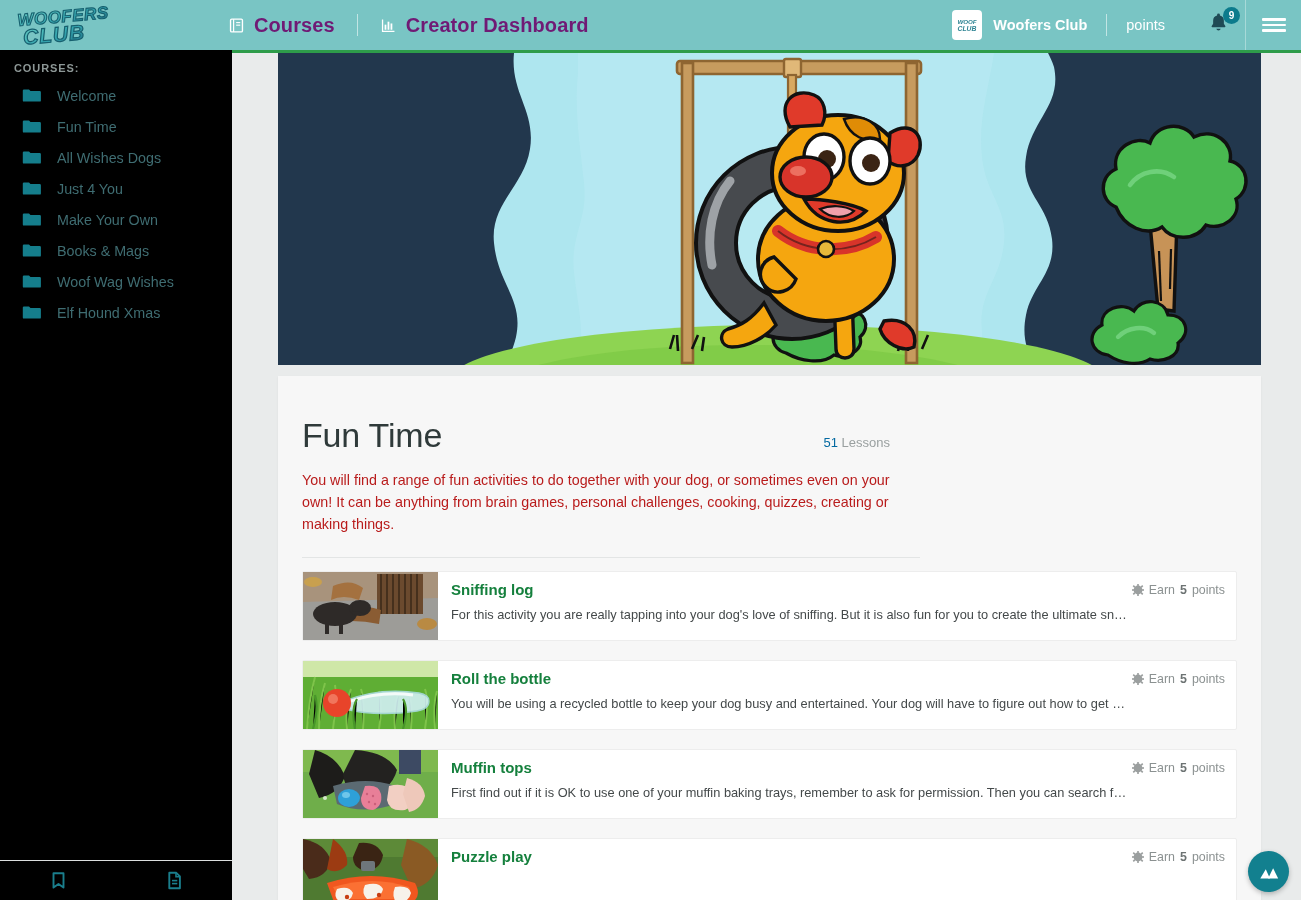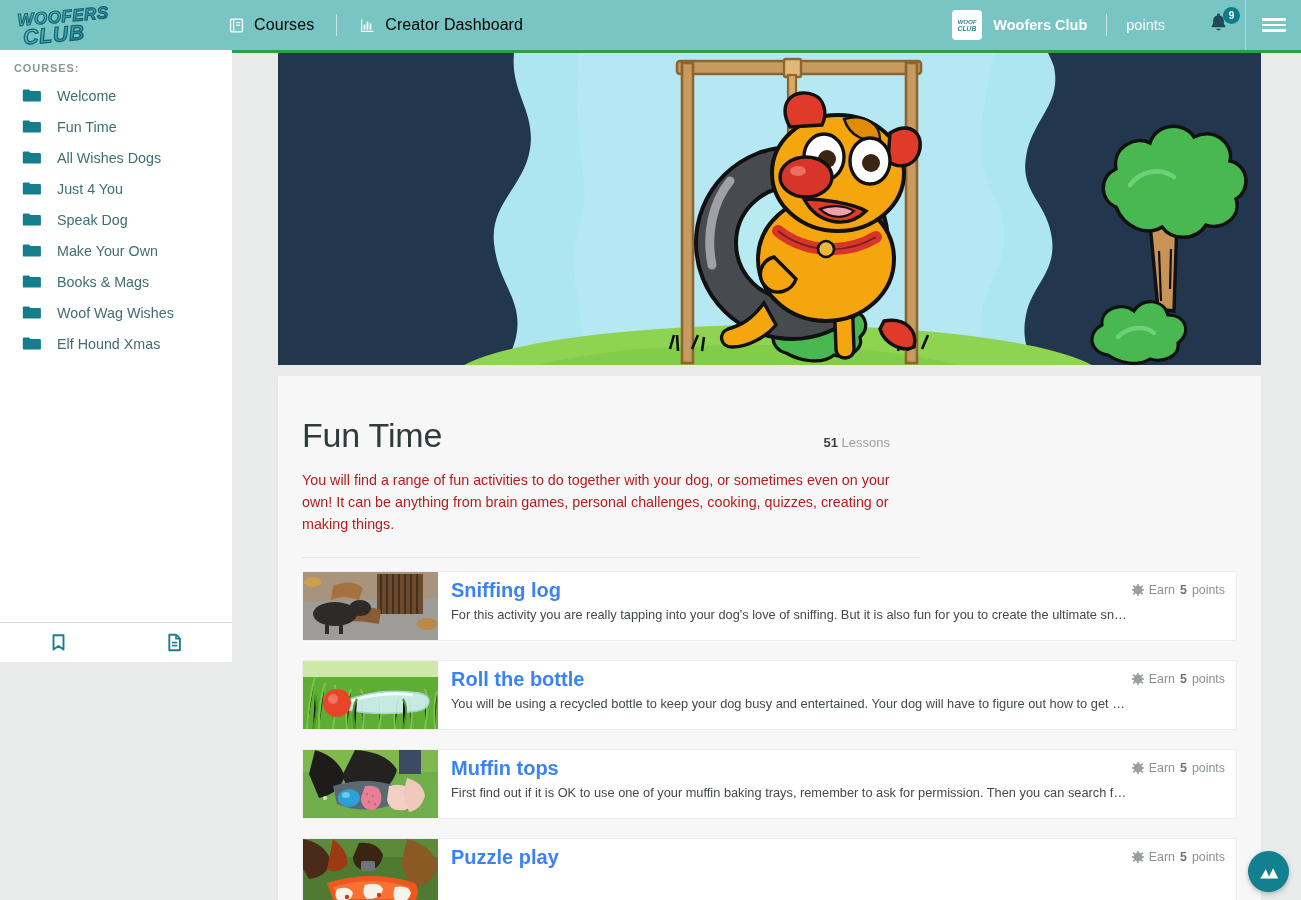--- a/index.html
+++ b/index.html
@@ -15,22 +15,22 @@
     position:absolute; top:0; left:0; width:1301px; height:50px;
     background:#79c5c4; display:flex; align-items:center; z-index:40;
   }
   .logo{
     width:112px; height:46px; margin-left:8px; position:relative; flex:none;
   }
   .logo svg{ display:block; }
 
   .nav-group{ display:flex; align-items:center; margin-left:108px; }
   .nav-item{
-    display:flex; align-items:center; gap:9px; color:#000000;
-    font-size:16px; font-weight:400; letter-spacing:.1px; cursor:pointer;
+    display:flex; align-items:center; gap:9px; color:#701a75;
+    font-size:20px; font-weight:700; letter-spacing:.1px; cursor:pointer;
   }
   .nav-sep{
     width:1px; height:22px; background:rgba(255,255,255,.55); margin:0 22px;
   }
   .nav-icon{ display:flex; align-items:center; }
 
   .topbar-right{
     margin-left:auto; display:flex; align-items:center; height:38px; padding-right:0;
   }
   .avatar{
@@ -50,22 +50,22 @@
   }
   .burger-cell{
     width:56px; height:50px; display:flex; align-items:center; justify-content:center;
     margin-left:12px; cursor:pointer;
     border-left:1px solid rgba(255,255,255,.35);
   }
   .burger span{ display:block; width:24px; height:2.6px; background:#fff; margin:3.2px 0; border-radius:1px;}
 
   
   .sidebar{
-    position:absolute; top:50px; left:0; width:232px; height:612px;
-    background:#ffffff; z-index:30;
+    position:absolute; top:50px; left:0; width:232px; height:850px;
+    background:#000000; z-index:30;
   }
   .sidebar-title{
     font-size:11px; font-weight:700; color:#8d9796; letter-spacing:.9px;
     padding:12px 0 6px 14px; text-transform:uppercase;
   }
   .course-item{
     display:flex; align-items:center; gap:16px; height:31px;
     padding-left:22px; cursor:pointer;
   }
   .folder-ico{ flex:none; width:19px; height:15px; }
@@ -93,21 +93,21 @@
     position:absolute; top:326px; left:46px; width:983px; height:530px;
     background:#f7f7f7; box-shadow:0 1px 2px rgba(0,0,0,.06);
   }
   .card-inner{ padding:40px 58px 0 24px; }
 
   .title-row{ display:flex; align-items:baseline; }
   .page-title{
     font-size:34px; font-weight:300; color:#2f3a3a; letter-spacing:-.2px;
   }
   .lesson-count{ margin-left:auto; font-size:13px; color:#9aa0a0; padding-right:313px;}
-  .lesson-count b{ color:#404040; font-weight:700; }
+  .lesson-count b{ color:#0369a1; font-weight:400; }
 
   .desc{
     margin-top:14px; font-size:14.3px; line-height:22px; color:#b91c1c;
     max-width:612px;
   }
   .divider{ margin-top:22px; width:618px; height:1px; background:#e3e5e5; }
   .section-head{
     margin-top:18px; font-size:17px; color:#4e5656; letter-spacing:.3px; font-weight:400;
   }
 
@@ -117,21 +117,21 @@
     border-radius:2px; margin-bottom:19px; height:70px; width:935px;
     cursor:pointer;
   }
   .thumb{
     width:135px; height:68px; flex:none; background:#cdd2d2; overflow:hidden;
     position:relative;
   }
   .thumb svg{ display:block; }
   .lesson-body{ padding:6px 14px 0 13px; flex:1; min-width:0; }
   .lesson-title{
-    font-size:20px; font-weight:700; color:#3b82f6; line-height:24px;
+    font-size:15px; font-weight:700; color:#15803d; line-height:24px;
   }
   .lesson-desc{
     margin-top:5px; font-size:12.8px; color:#44494a; white-space:nowrap;
     overflow:hidden; text-overflow:ellipsis; max-width:676px;
   }
   .earn{
     position:absolute; right:11px; top:11px; display:flex; align-items:center;
     gap:5px; font-size:12.4px; color:#8b9191;
   }
   .earn b{ color:#6d7373; font-weight:700; }
@@ -250,28 +250,20 @@
       </span>
       <span class="course-label">All Wishes Dogs</span>
     </div>
     <div class="course-item">
       <span class="folder-ico">
         <svg width="19" height="15" viewBox="0 0 19 15">
             <path d="M0.8 2.6a1.2 1.2 0 0 1 1.2-1.2h5l1.5 1.7h9.2a1.2 1.2 0 0 1 1.2 1.2v8.1a1.2 1.2 0 0 1-1.2 1.2H2a1.2 1.2 0 0 1-1.2-1.2z" fill="#157e8c"></path>
           </svg>
       </span>
       <span class="course-label">Just 4 You</span>
-    </div>
-    <div class="course-item">
-      <span class="folder-ico">
-        <svg width="19" height="15" viewBox="0 0 19 15">
-            <path d="M0.8 2.6a1.2 1.2 0 0 1 1.2-1.2h5l1.5 1.7h9.2a1.2 1.2 0 0 1 1.2 1.2v8.1a1.2 1.2 0 0 1-1.2 1.2H2a1.2 1.2 0 0 1-1.2-1.2z" fill="#157e8c"></path>
-          </svg>
-      </span>
-      <span class="course-label">Speak Dog</span>
     </div>
     <div class="course-item">
       <span class="folder-ico">
         <svg width="19" height="15" viewBox="0 0 19 15">
             <path d="M0.8 2.6a1.2 1.2 0 0 1 1.2-1.2h5l1.5 1.7h9.2a1.2 1.2 0 0 1 1.2 1.2v8.1a1.2 1.2 0 0 1-1.2 1.2H2a1.2 1.2 0 0 1-1.2-1.2z" fill="#157e8c"></path>
           </svg>
       </span>
       <span class="course-label">Make Your Own</span>
     </div>
     <div class="course-item">

